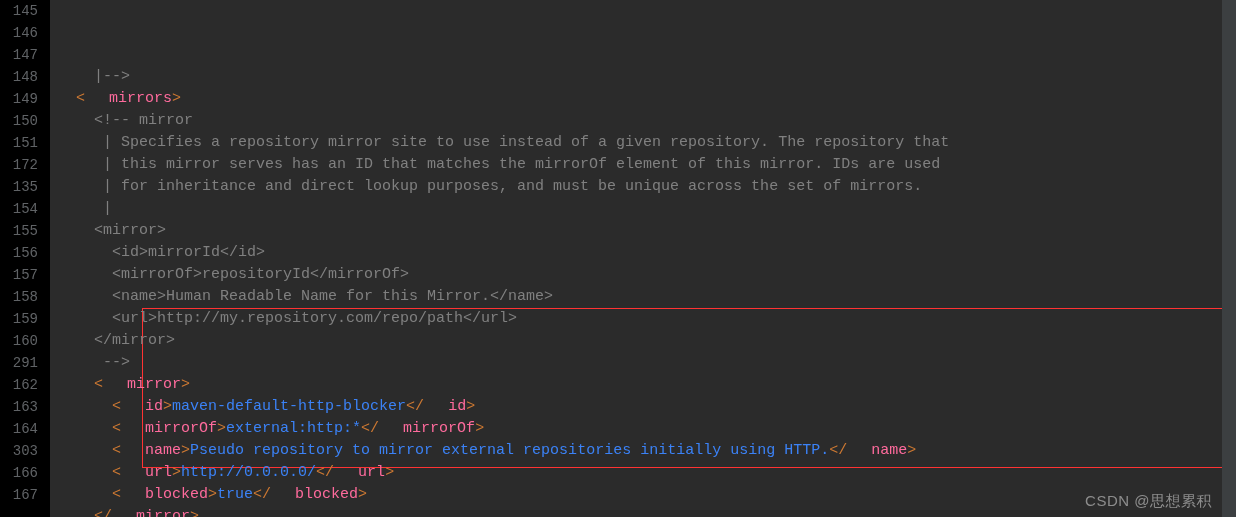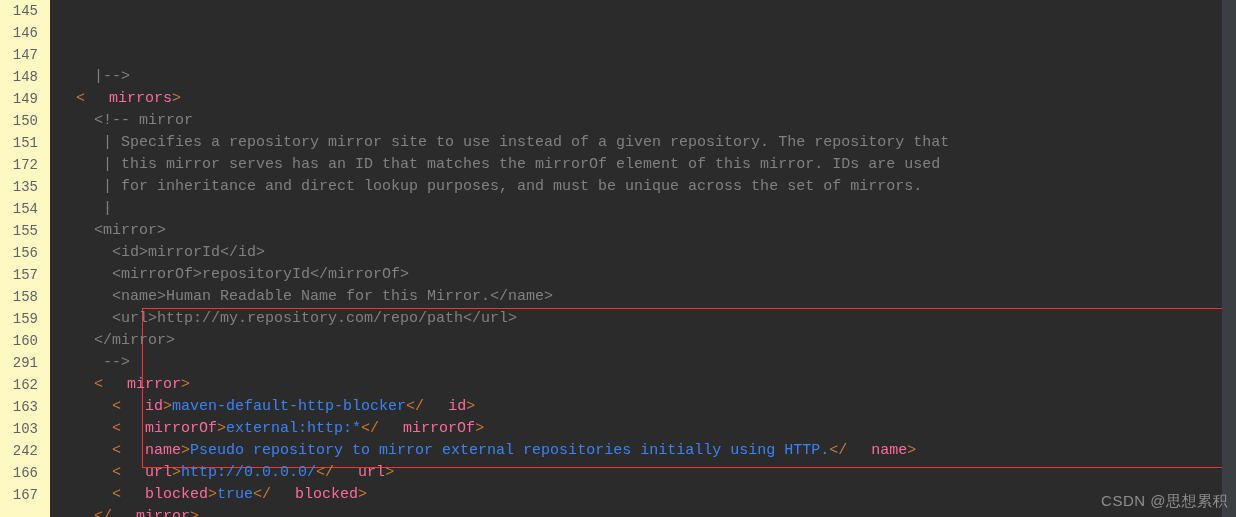--- a/index.html
+++ b/index.html
@@ -11,21 +11,21 @@
     width: 1236px;
     height: 517px;
     position: relative;
   }
   .editor {
     display: flex;
     width: 100%;
     height: 100%;
   }
   .gutter {
-    background: #fef9c3;
+    background: #000000;
     color: #606366;
     text-align: right;
     padding: 0 12px 0 8px;
     user-select: none;
     line-height: 22px;
     font-size: 14px;
     min-width: 50px;
   }
   .gutter div { height: 22px; }
   .code {
@@ -41,21 +41,21 @@
   .tag-hl { color: #ff6b9d; margin-left: 24px; }
   .cmt { color: #808080; }
   .txt-w { color: #3b82f6; }
   .highlight-box {
     position: absolute;
     border: 1px solid #ff3333;
     pointer-events: none;
   }
   .watermark {
     position: absolute;
-    right: 8px;
+    right: 24px;
     bottom: 6px;
     color: rgba(220,220,220,0.55);
     font-family: Arial, sans-serif;
     font-size: 15px;
     letter-spacing: 0.5px;
   }
   .scrollbar {
     position: absolute;
     right: 0; top: 0;
     width: 14px; height: 100%;
@@ -79,22 +79,22 @@
       <div>154</div>
       <div>155</div>
       <div>156</div>
       <div>157</div>
       <div>158</div>
       <div>159</div>
       <div>160</div>
       <div>291</div>
       <div>162</div>
       <div>163</div>
-      <div>103</div>
-      <div>242</div>
+      <div>164</div>
+      <div>303</div>
       <div>166</div>
       <div>167</div>
     </div>
   <div class="code" id="code">
     <div class="highlight-box" id="hlbox" style="left: 92px; top: 308px; width: 1096px; height: 160px;"></div>
   <div class="line">    <span class="cmt">|--&gt;</span></div><div class="line">  <span class="p">&lt;</span><span class="tag-hl">mirrors</span><span class="p">&gt;</span></div><div class="line">    <span class="cmt">&lt;!-- mirror</span></div><div class="line">    <span class="cmt"> | Specifies a repository mirror site to use instead of a given repository. The repository that</span></div><div class="line">    <span class="cmt"> | this mirror serves has an ID that matches the mirrorOf element of this mirror. IDs are used</span></div><div class="line">    <span class="cmt"> | for inheritance and direct lookup purposes, and must be unique across the set of mirrors.</span></div><div class="line">    <span class="cmt"> |</span></div><div class="line">    <span class="cmt">&lt;mirror&gt;</span></div><div class="line">      <span class="cmt">&lt;id&gt;mirrorId&lt;/id&gt;</span></div><div class="line">      <span class="cmt">&lt;mirrorOf&gt;repositoryId&lt;/mirrorOf&gt;</span></div><div class="line">      <span class="cmt">&lt;name&gt;Human Readable Name for this Mirror.&lt;/name&gt;</span></div><div class="line">      <span class="cmt">&lt;url&gt;http://my.repository.com/repo/path&lt;/url&gt;</span></div><div class="line">    <span class="cmt">&lt;/mirror&gt;</span></div><div class="line">    <span class="cmt"> --&gt;</span></div><div class="line">    <span class="p">&lt;</span><span class="tag-hl">mirror</span><span class="p">&gt;</span></div><div class="line">      <span class="p">&lt;</span><span class="tag-hl">id</span><span class="p">&gt;</span><span class="txt-w">maven-default-http-blocker</span><span class="p">&lt;/</span><span class="tag-hl">id</span><span class="p">&gt;</span></div><div class="line">      <span class="p">&lt;</span><span class="tag-hl">mirrorOf</span><span class="p">&gt;</span><span class="txt-w">external:http:*</span><span class="p">&lt;/</span><span class="tag-hl">mirrorOf</span><span class="p">&gt;</span></div><div class="line">      <span class="p">&lt;</span><span class="tag-hl">name</span><span class="p">&gt;</span><span class="txt-w">Pseudo repository to mirror external repositories initially using HTTP.</span><span class="p">&lt;/</span><span class="tag-hl">name</span><span class="p">&gt;</span></div><div class="line">      <span class="p">&lt;</span><span class="tag-hl">url</span><span class="p">&gt;</span><span class="txt-w">http://0.0.0.0/</span><span class="p">&lt;/</span><span class="tag-hl">url</span><span class="p">&gt;</span></div><div class="line">      <span class="p">&lt;</span><span class="tag-hl">blocked</span><span class="p">&gt;</span><span class="txt-w">true</span><span class="p">&lt;/</span><span class="tag-hl">blocked</span><span class="p">&gt;</span></div><div class="line">    <span class="p">&lt;/</span><span class="tag-hl">mirror</span><span class="p">&gt;</span></div></div>
   <div class="scrollbar"></div>
 </div>
 
 <div class="watermark">CSDN @思想累积</div>

